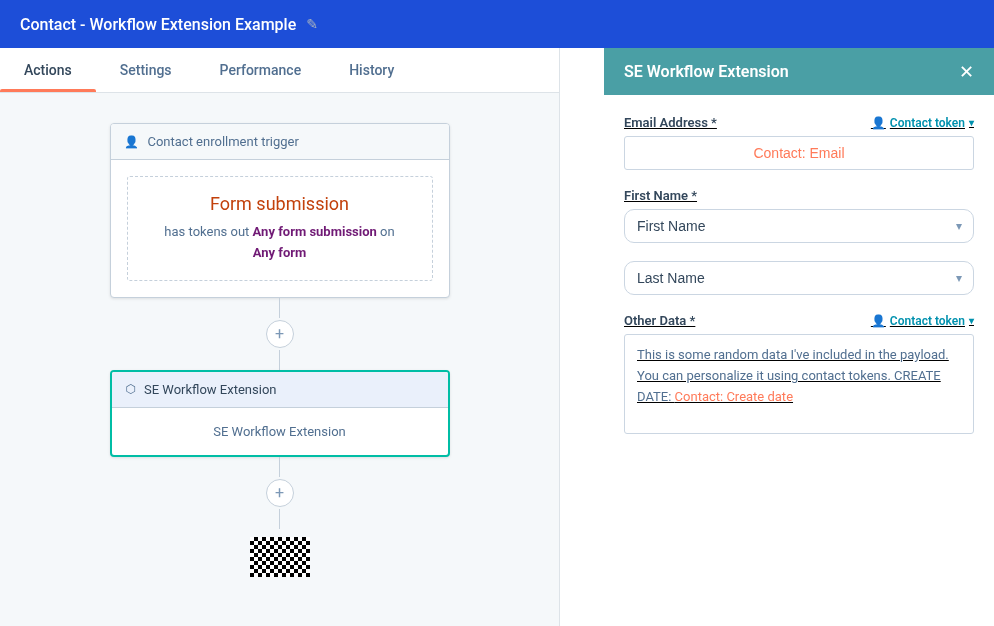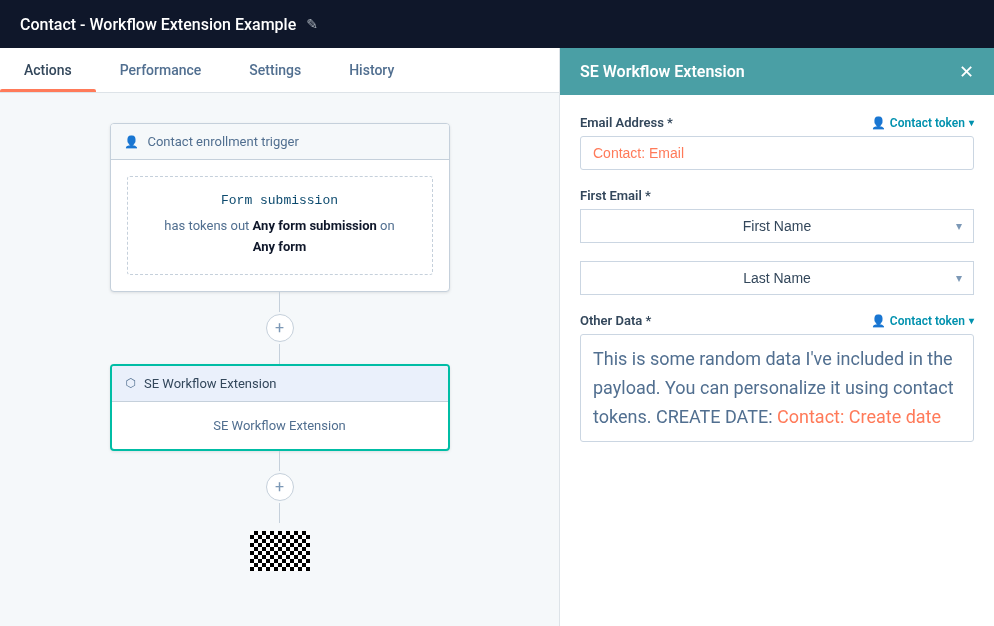--- a/index.html
+++ b/index.html
@@ -1,20 +1,20 @@
 <!DOCTYPE html>
 <html><head>
   <meta charset="utf-8">
   <style>
     * { box-sizing: border-box; margin: 0; padding: 0; }
     body { font-family: -apple-system, BlinkMacSystemFont, 'Segoe UI', Roboto, sans-serif; width: 994px; height: 626px; overflow: hidden; display: flex; flex-direction: column; }
 
     
     .top-header {
-      background: #0f172a;
+      background: #1d4ed8;
       color: white;
       display: flex;
       align-items: center;
       padding: 0 20px;
       height: 48px;
       flex-shrink: 0;
     }
     .top-header-title {
       font-size: 16px;
       font-weight: 500;
@@ -25,20 +25,21 @@
       color: #adb5bd;
       cursor: pointer;
       font-size: 14px;
     }
 
     
     .main-content {
       display: flex;
       flex: 1;
       overflow: hidden;
+      gap: 44px;
     }
 
     
     .left-panel {
       width: 560px;
       flex-shrink: 0;
       display: flex;
       flex-direction: column;
       background: #f5f8fa;
       border-right: 1px solid #dde3e8;
@@ -114,32 +115,31 @@
       color: #99acc2;
       font-size: 13px;
     }
     .node-body .inner-box {
       border: 1px dashed #c5d0db;
       border-radius: 3px;
       padding: 16px;
       margin-bottom: 0;
     }
     .node-body .form-name {
-      color: #0c4a6e;
-      font-size: 13px;
+      color: #c2410c;
+      font-size: 18px;
       margin-bottom: 8px;
-      font-family: Liberation Mono, monospace;
     }
     .node-body .submission-text {
       font-size: 13px;
       color: #516f90;
       line-height: 1.6;
     }
     .node-body strong {
-      color: #0f172a;
+      color: #701a75;
       font-weight: 700;
     }
 
     
     .connector {
       display: flex;
       flex-direction: column;
       align-items: center;
       margin: 0;
     }
@@ -221,20 +221,21 @@
       font-size: 18px;
       background: none;
       border: none;
       line-height: 1;
     }
 
     .right-panel-body {
       flex: 1;
       overflow-y: auto;
       padding: 20px;
+      text-decoration: underline;
     }
 
     .field-group {
       margin-bottom: 18px;
     }
     .field-label {
       font-size: 13px;
       font-weight: 600;
       color: #33475b;
       margin-bottom: 6px;
@@ -258,33 +259,33 @@
       width: 100%;
       padding: 8px 12px;
       border: 1px solid #cbd6e2;
       border-radius: 3px;
       font-size: 14px;
       color: #ff7a59;
       background: white;
     }
     .field-input.token-value {
       color: #ff7a59;
+      text-align: center;
     }
 
     .field-select {
       width: 100%;
       padding: 8px 12px;
       border: 1px solid #cbd6e2;
-      border-radius: 0;
+      border-radius: 10px;
       font-size: 14px;
       color: #33475b;
       background: white;
       appearance: none;
       cursor: pointer;
-      text-align: center;
     }
     .select-wrapper {
       position: relative;
     }
     .select-chevron {
       position: absolute;
       right: 12px;
       top: 50%;
       transform: translateY(-50%);
       color: #7c98b6;
@@ -302,24 +303,24 @@
 
 <div class="main-content">
 
   <div class="left-panel">
 
     <div class="tabs">
       <div class="tab active">
         <span>Actions</span>
       </div>
       <div class="tab">
+        <span>Settings</span>
+      </div>
+      <div class="tab">
         <span>Performance</span>
-      </div>
-      <div class="tab">
-        <span>Settings</span>
       </div>
       <div class="tab">
         <span>History</span>
       </div>
     </div>
 
     <div class="canvas">
 
       <div class="workflow-node">
         <div class="node-header">
@@ -380,21 +381,21 @@
             <span>👤</span>
             <span>Contact token</span>
             <span class="chevron">▾</span>
           </span>
         </div>
         <input class="field-input token-value" type="text" value="Contact: Email" style="">
       </div>
 
       <div class="field-group">
         <div class="field-label">
-          <span>First Email *</span>
+          <span>First Name *</span>
         </div>
         <div class="select-wrapper">
           <select class="field-select">
             <option>First Name</option>
             <option>Last Name</option>
             <option>Email</option>
           </select>
           <span class="select-chevron">▾</span>
         </div>
       </div>
@@ -412,21 +413,21 @@
 
       <div class="field-group">
         <div class="field-label">
           <span>Other Data *</span>
           <span class="contact-token-link">
             <span>👤</span>
             <span>Contact token</span>
             <span class="chevron">▾</span>
           </span>
         </div>
-        <div style="border: 1px solid #cbd6e2; border-radius: 3px; padding: 10px 12px; font-size: 18px; color: #516f90; min-height: 100px; line-height: 1.6;">
+        <div style="border: 1px solid #cbd6e2; border-radius: 3px; padding: 10px 12px; font-size: 13px; color: #516f90; min-height: 100px; line-height: 1.6;">
           This is some random data I've included in the payload. You can personalize it using contact tokens. CREATE DATE: <span style="color: #ff7a59;">Contact: Create date</span>
         </div>
       </div>
 
     </div>
   </div>
 
 </div>
 
 </body></html>

